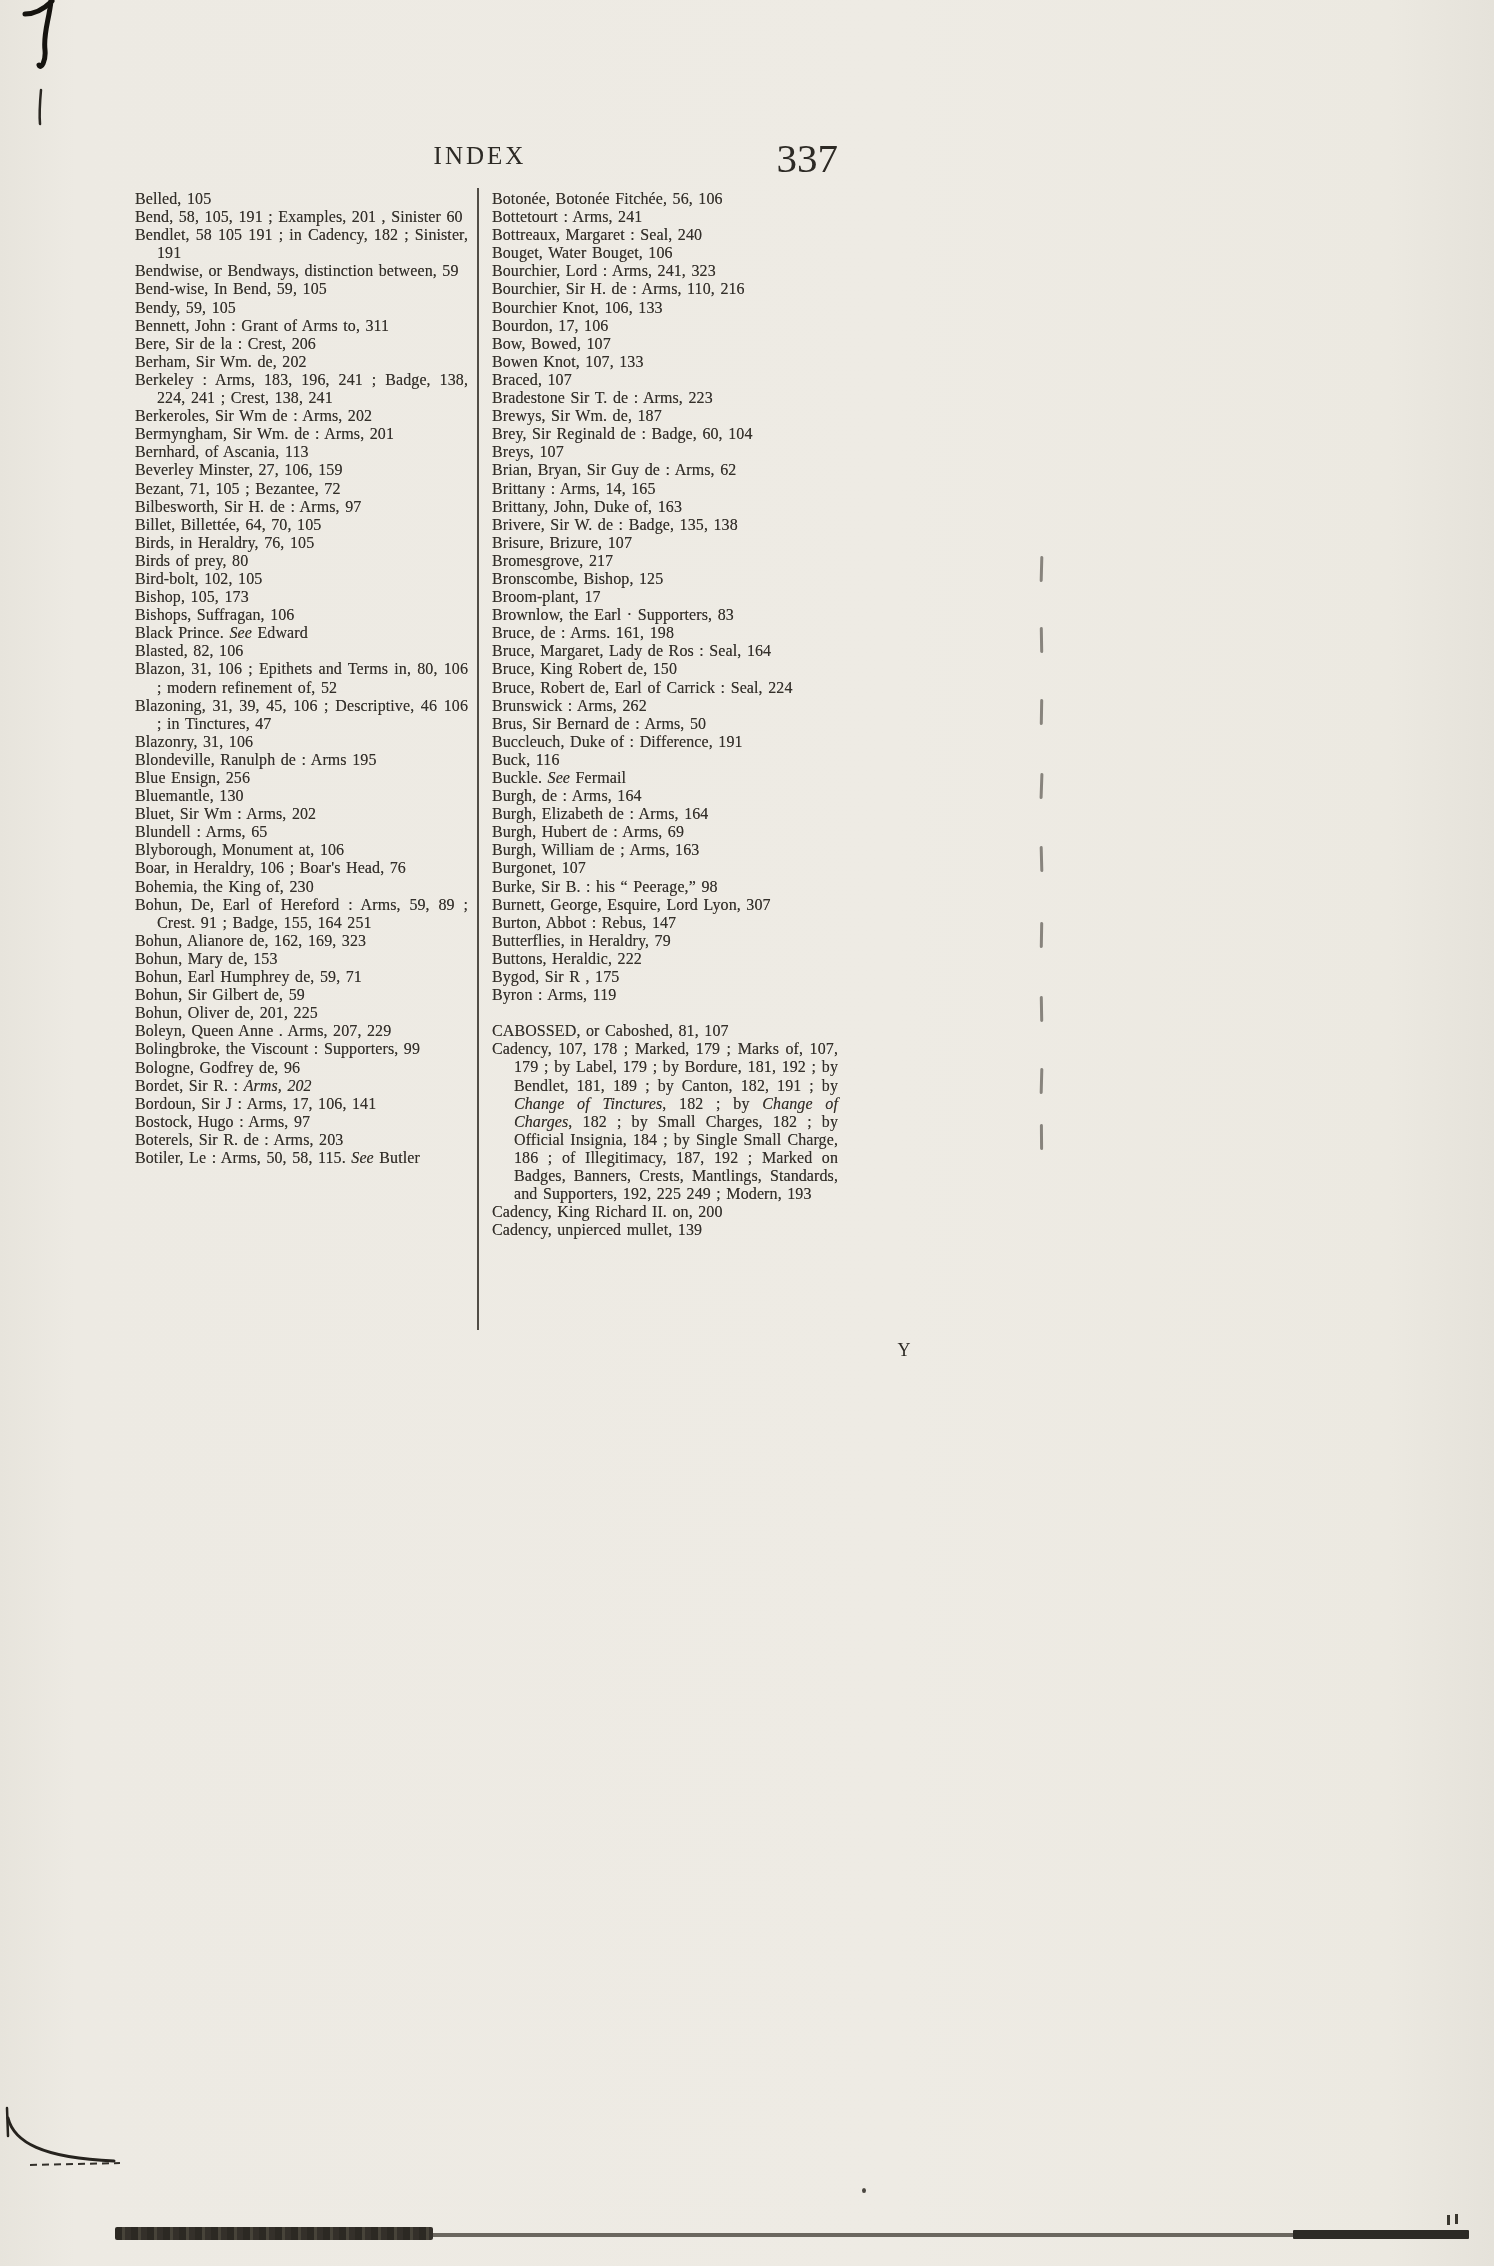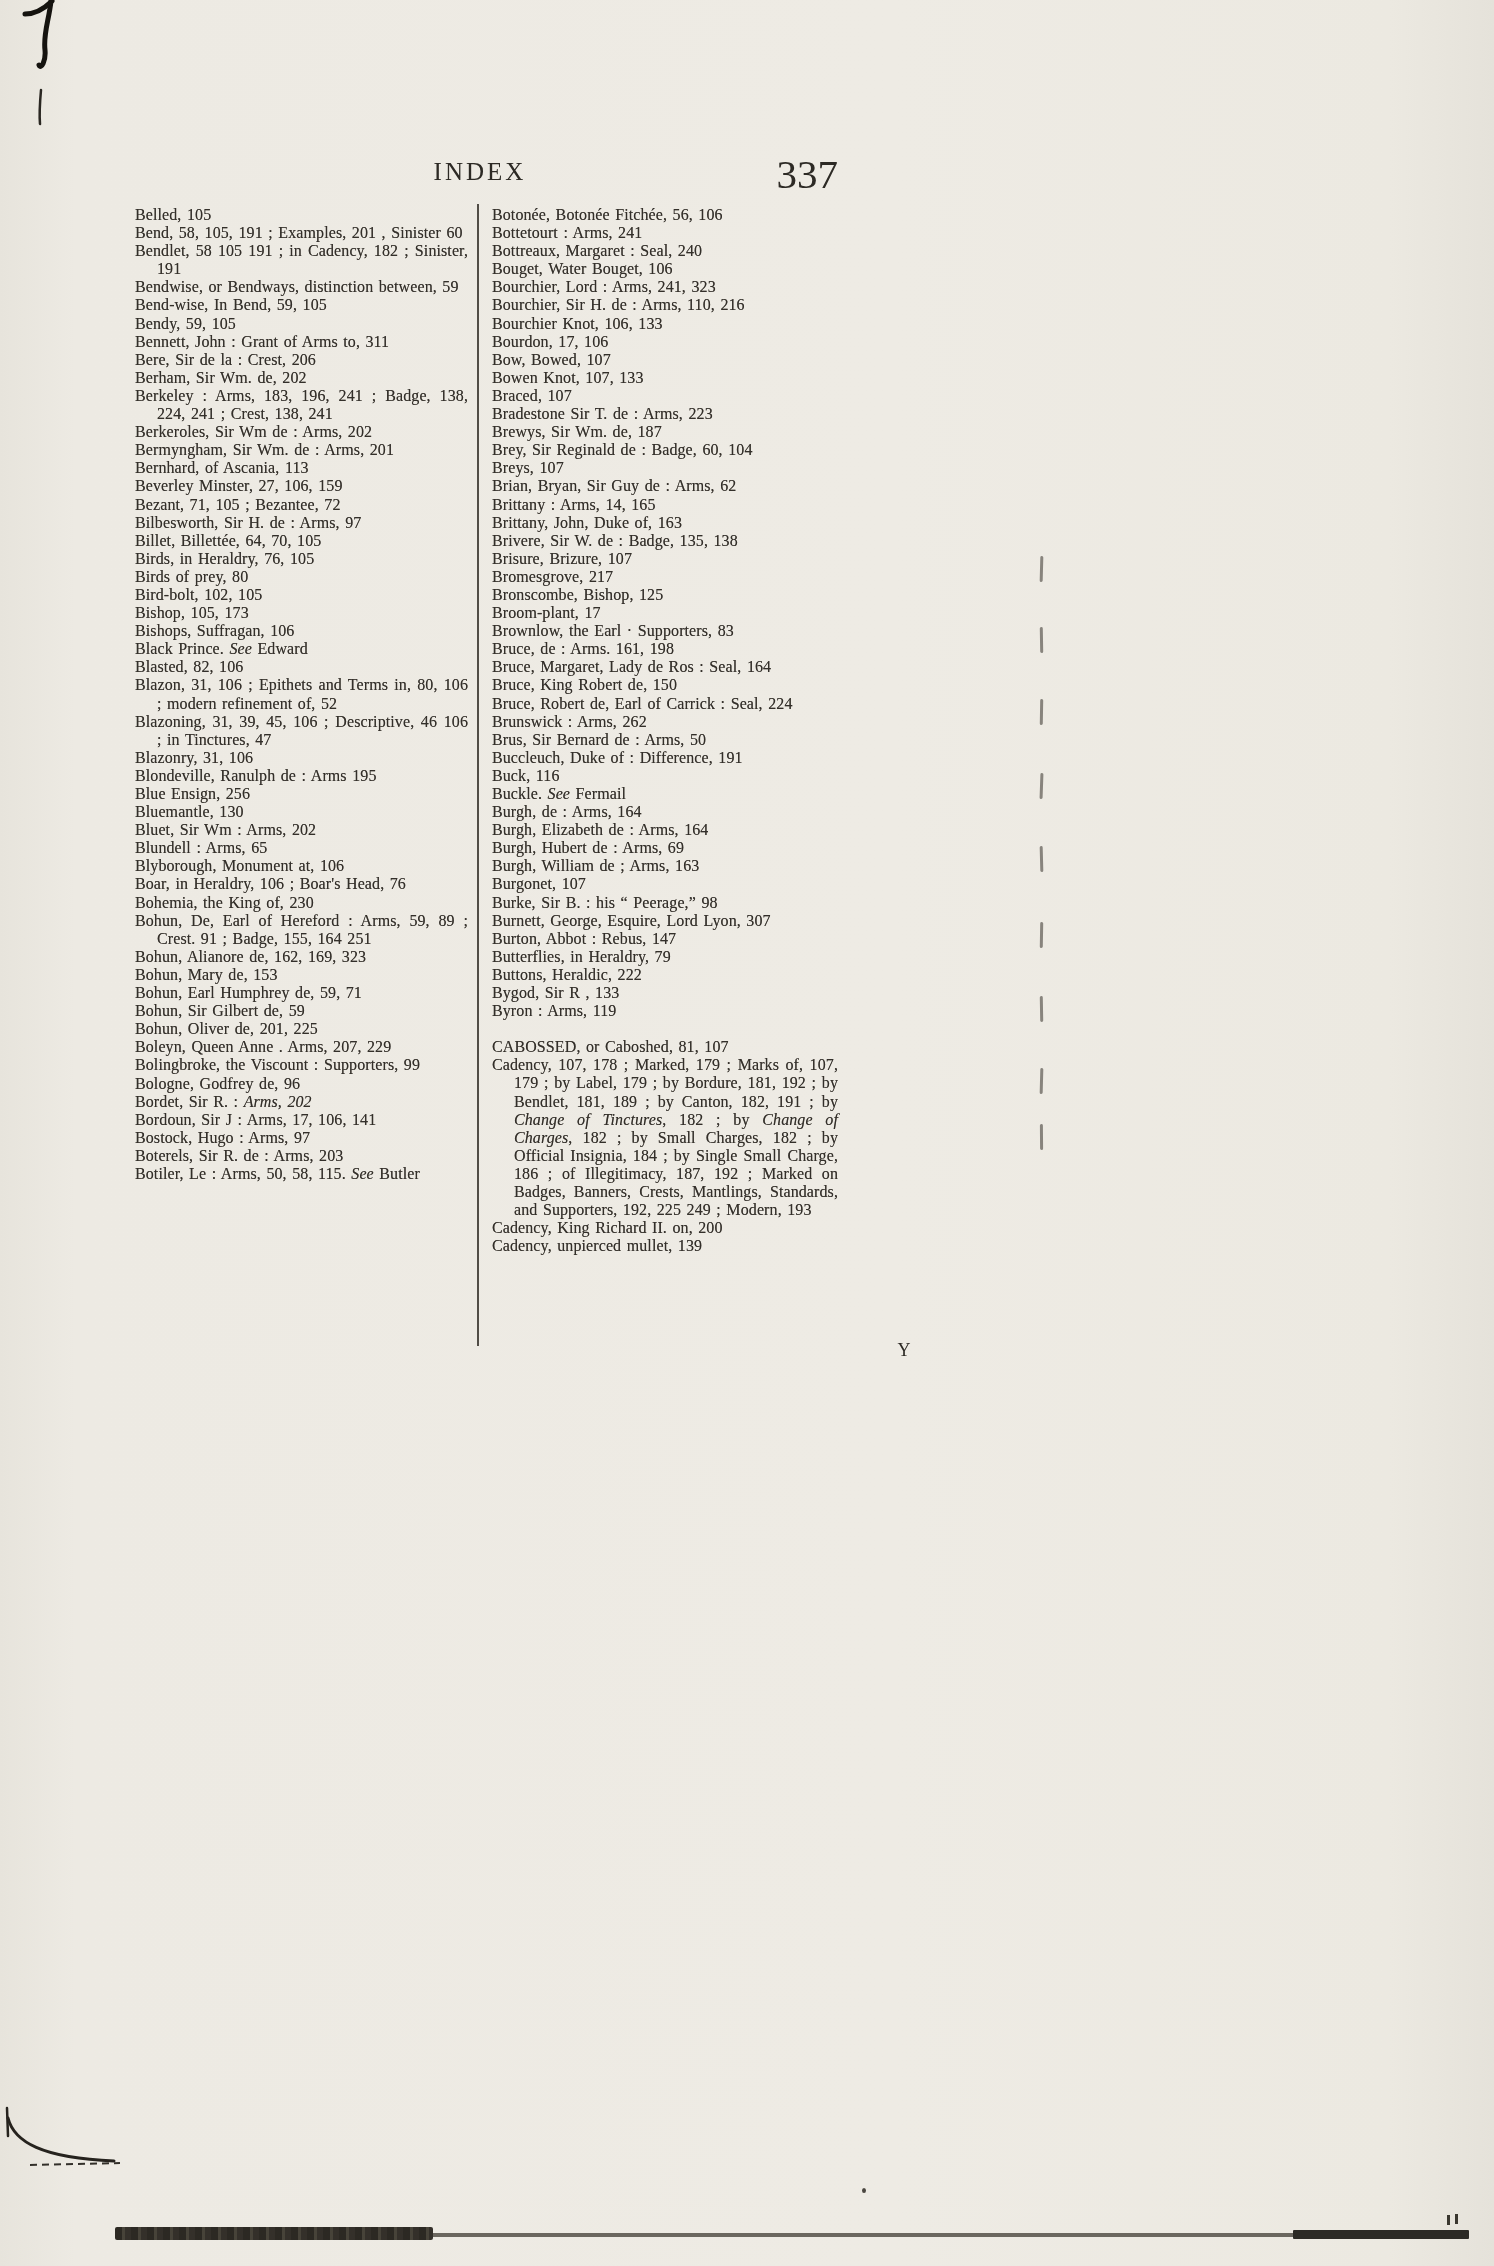--- a/index.html
+++ b/index.html
@@ -6,21 +6,21 @@
   body{
     width:1494px;height:2266px;position:relative;overflow:hidden;
     background:#e8e5de;
     font-family:"Liberation Serif","DejaVu Serif",serif;
     color:#332f2a;
   }
   .page{
     position:absolute;inset:0;
     background:linear-gradient(90deg,#e7e4dc 0%,#edeae3 5%,#eeebe4 60%,#ece9e1 93%,#e5e2da 100%);
   }
-  .text-block{position:absolute;left:122px;top:154px;width:716px;text-decoration:underline;}
+  .text-block{position:absolute;left:122px;top:138px;width:716px;text-decoration:underline;}
   .header{position:relative;height:52px;}
   .header-title{
     position:absolute;left:0;right:0;text-align:center;top:4px;
     font-size:25px;letter-spacing:3px;color:#2d2a25;
   }
   .page-number{
     position:absolute;right:0;top:-4px;
     font-size:41px;color:#2d2a25;
   }
   .columns{position:relative;}
@@ -163,21 +163,21 @@
           <p class="entry">Burgh, de : Arms, 164</p>
           <p class="entry">Burgh, Elizabeth de : Arms, 164</p>
           <p class="entry">Burgh, Hubert de : Arms, 69</p>
           <p class="entry">Burgh, William de ; Arms, 163</p>
           <p class="entry">Burgonet, 107</p>
           <p class="entry">Burke, Sir B. : his “ Peerage,” 98</p>
           <p class="entry">Burnett, George, Esquire, Lord Lyon, 307</p>
           <p class="entry">Burton, Abbot : Rebus, 147</p>
           <p class="entry">Butterflies, in Heraldry, 79</p>
           <p class="entry">Buttons, Heraldic, 222</p>
-          <p class="entry">Bygod, Sir R , 133</p>
+          <p class="entry">Bygod, Sir R , 175</p>
           <p class="entry">Byron : Arms, 119</p>
           <p class="entry gap"></p>
           <p class="entry">CABOSSED, or Caboshed, 81, 107</p>
           <p class="entry">Cadency, 107, 178 ; Marked, 179 ; Marks of, 107, 179 ; by Label, 179 ; by Bordure, 181, 192 ; by Bendlet, 181, 189 ; by Canton, 182, 191 ; by <i>Change of Tinctures</i>, 182 ; by <i>Change of Charges</i>, 182 ; by Small Charges, 182 ; by Official Insignia, 184 ; by Single Small Charge, 186 ; of Illegitimacy, 187, 192 ; Marked on Badges, Banners, Crests, Mantlings, Standards, and Supporters, 192, 225 249 ; Modern, 193</p>
           <p class="entry">Cadency, King Richard II. on, 200</p>
           <p class="entry">Cadency, unpierced mullet, 139</p>
         </div>
     </div>
   </div>
 

